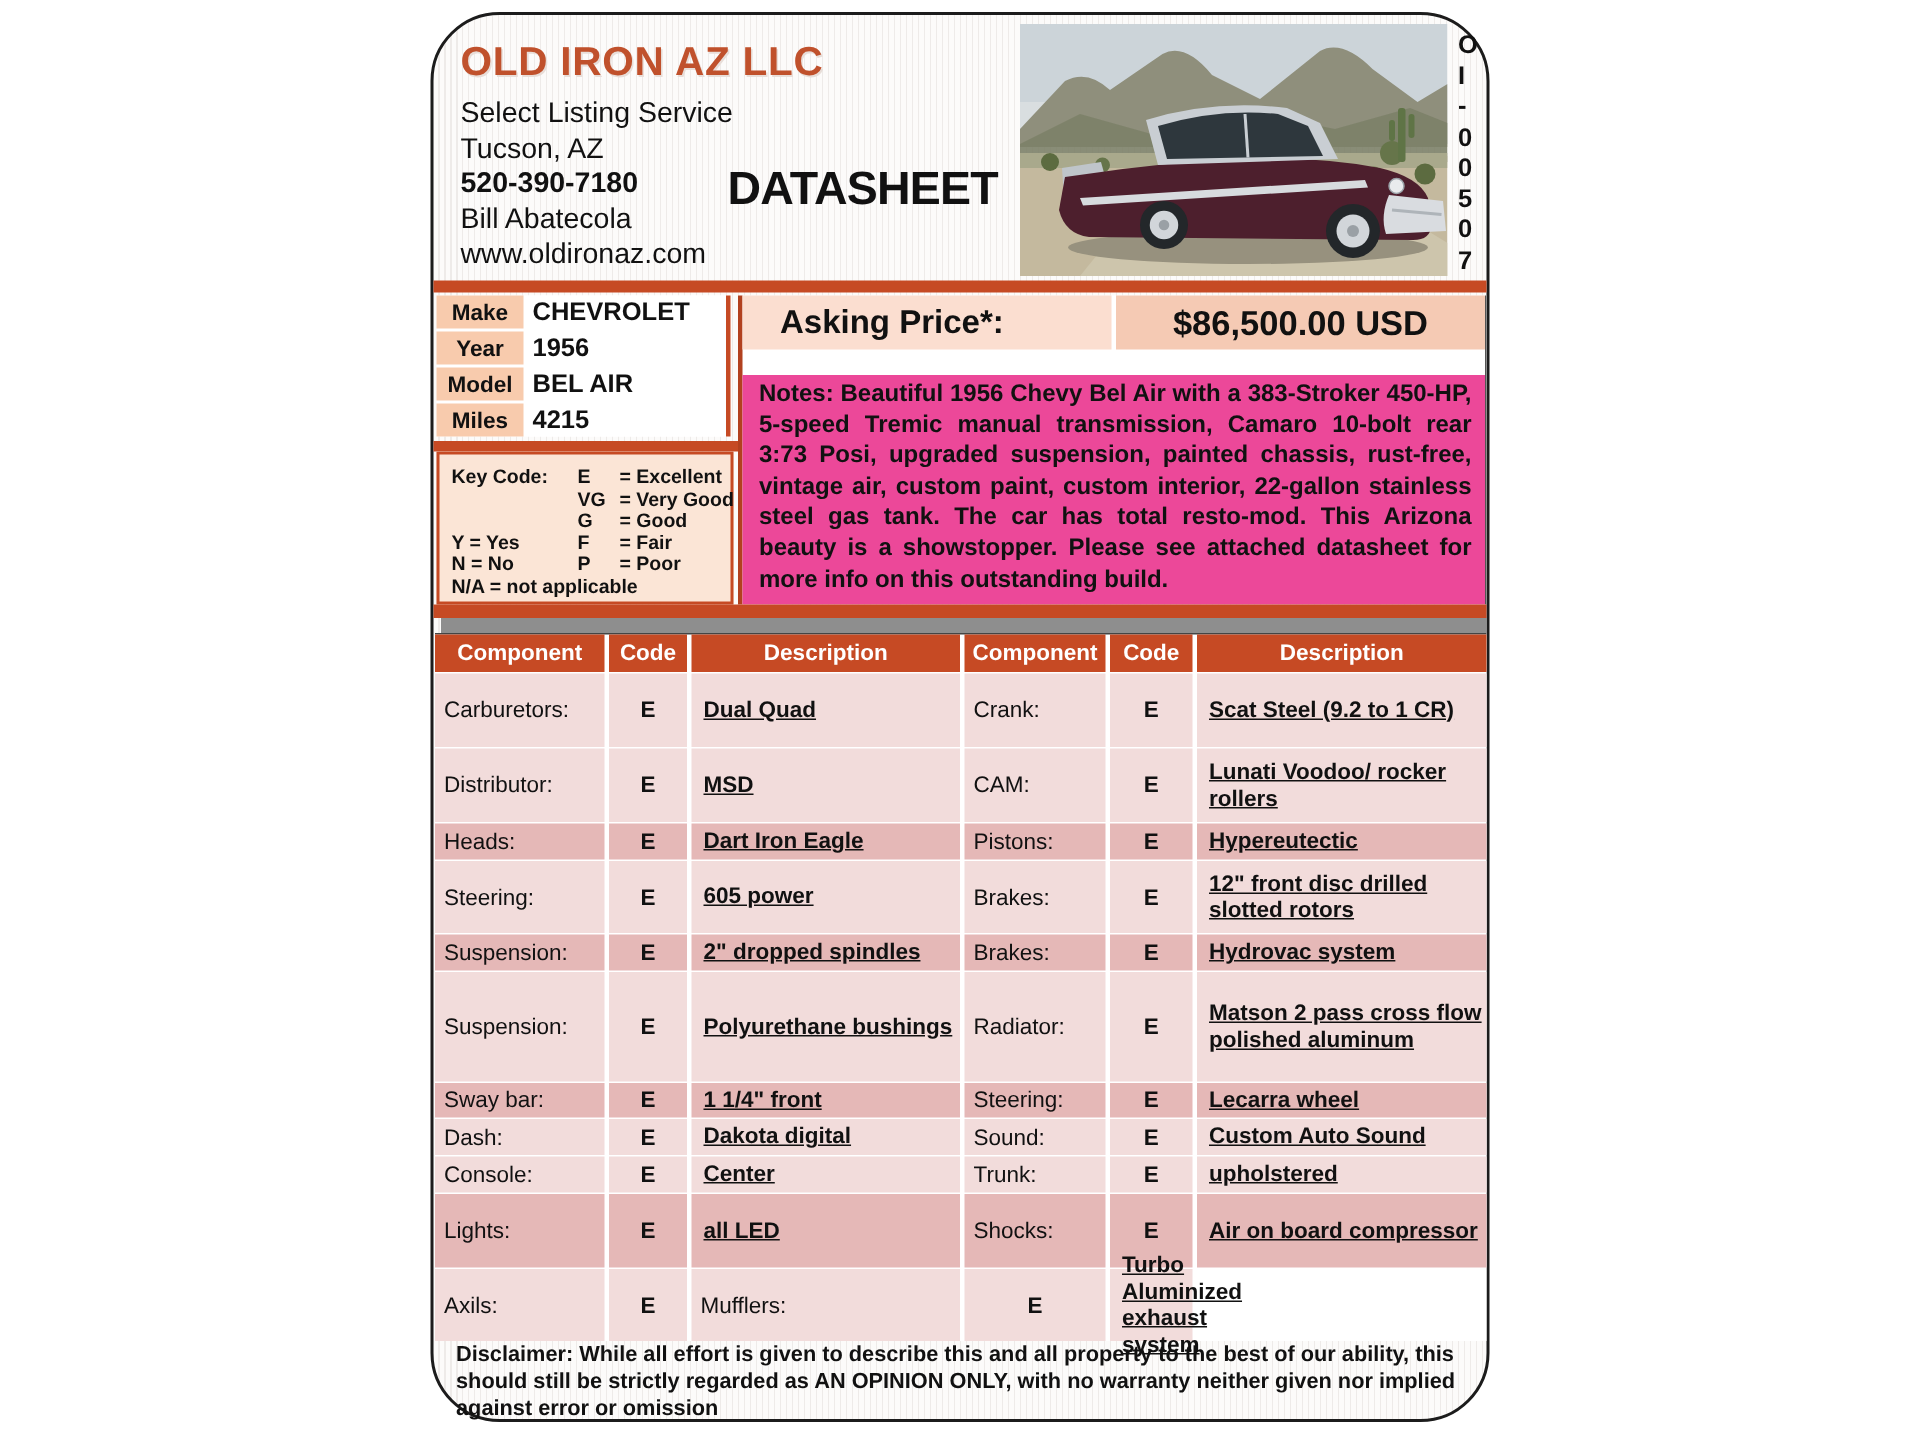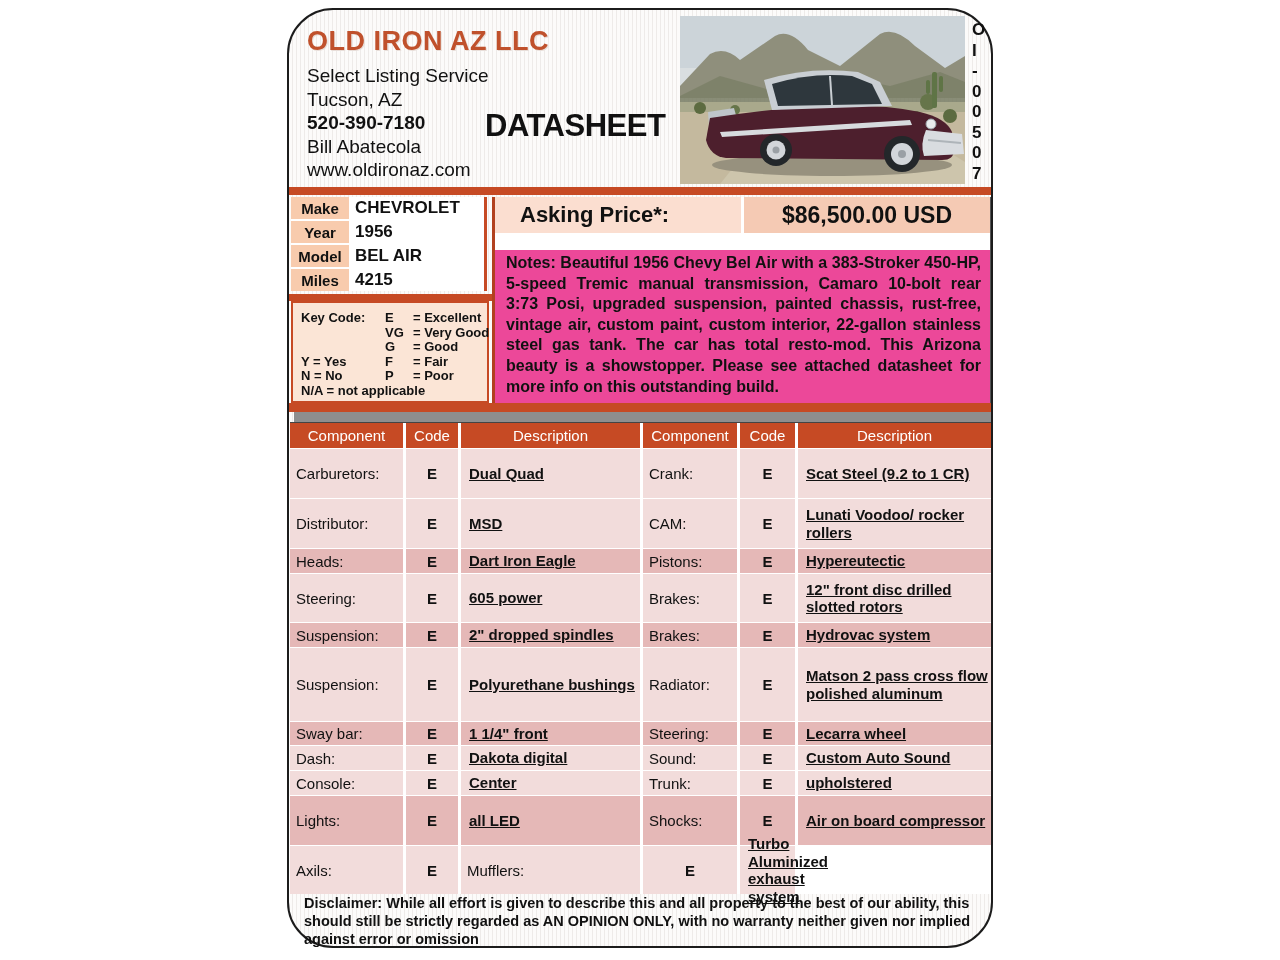--- a/index.html
+++ b/index.html
@@ -71,21 +71,21 @@
   #notes{flex:1;margin-top:17px;background:#ec4899;padding:3px 9px 0 11px;font-size:16px;font-weight:bold;line-height:20.6px;text-align:justify;}
 
   
   #components-grid{
     position:absolute;left:1px;top:412px;width:701px;
     display:grid;
     grid-template-columns:113px 52px 179px 94px 55px 193px;
     grid-template-rows:25px 49px 49px 24px 48px 24px 73px 23px 24px 24px 49px 48px;
     column-gap:3px;row-gap:1px;background:#fff;border-top:1px solid #444;
   }
-  .th{background:var(--orange);color:#fff;font-size:15px;font-weight:normal;display:flex;align-items:center;justify-content:center;}
+  .th{background:var(--orange);color:#fff;font-size:15px;font-weight:bold;display:flex;align-items:center;justify-content:center;}
   .td{display:flex;align-items:center;font-size:15px;}
   .td.light{background:var(--row-light);}
   .td.dark{background:var(--row-dark);}
   .td.comp{padding-left:6px;font-weight:normal;}
   .td.code{justify-content:center;font-weight:bold;}
   .td.desc{padding-left:8px;font-weight:bold;line-height:17.5px;text-decoration:underline;}
 
   #disclaimer{position:absolute;left:15px;top:884px;width:678px;font-size:14.5px;font-weight:bold;line-height:18px;}
 </style>
 </head>

